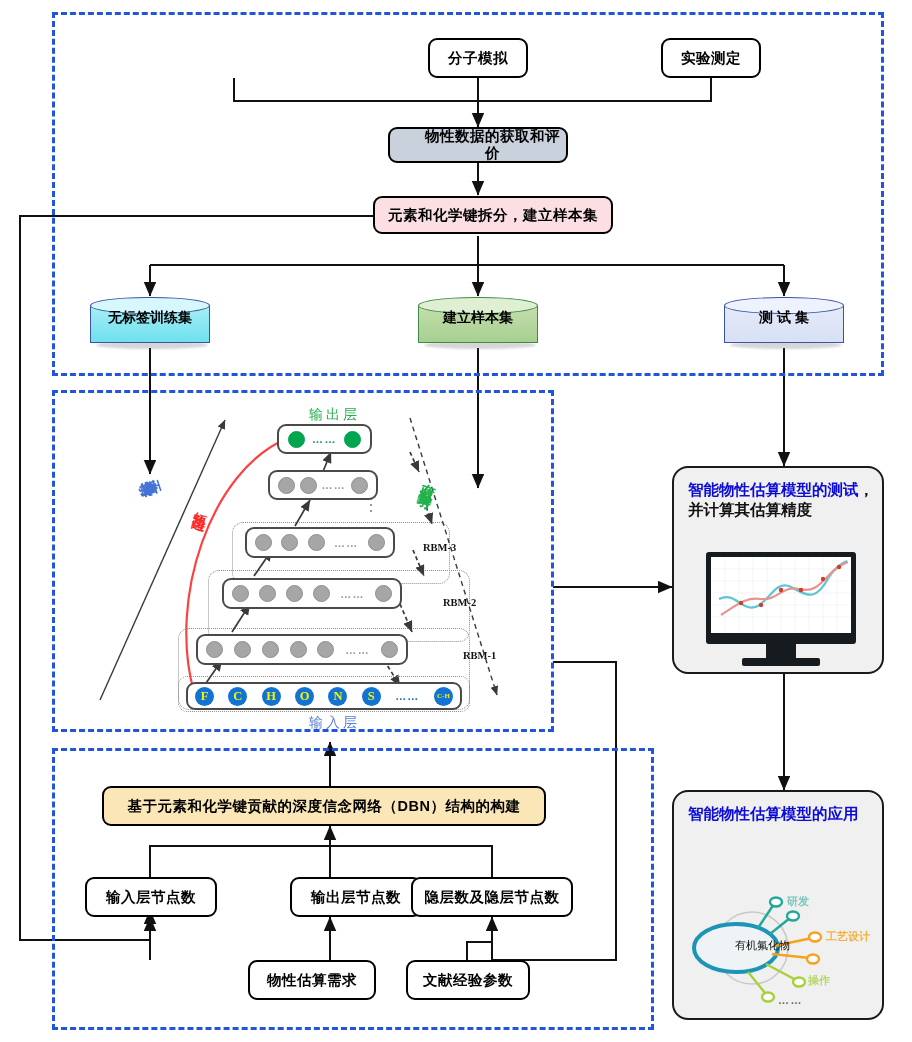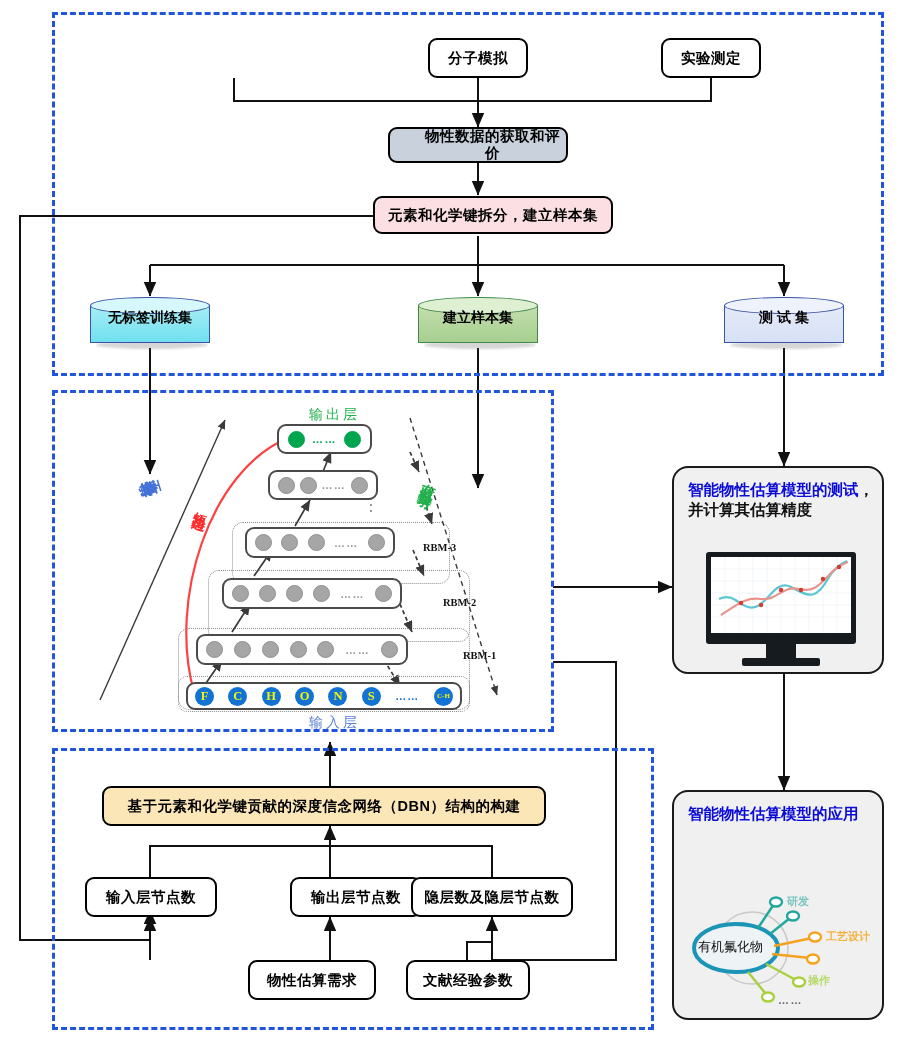--- a/index.html
+++ b/index.html
@@ -330,20 +330,20 @@
       </g>
       <g fill="#fff" stroke-width="2.4">
         <ellipse cx="102" cy="36" rx="6" ry="4.5" stroke="#21a79b"></ellipse>
         <ellipse cx="119" cy="50" rx="6" ry="4.5" stroke="#21a79b"></ellipse>
         <ellipse cx="141" cy="71" rx="6" ry="4.5" stroke="#f5a21e"></ellipse>
         <ellipse cx="139" cy="93" rx="6" ry="4.5" stroke="#f5a21e"></ellipse>
         <ellipse cx="125" cy="116" rx="6" ry="4.5" stroke="#a8cf3c"></ellipse>
         <ellipse cx="94" cy="131" rx="6" ry="4.5" stroke="#a8cf3c"></ellipse>
       </g>
     </svg>
-    <div style="position:absolute;left:24px;top:146px;width:92px;text-align:left;font-size:13px;color:#111;font-weight:normal;">有机氟化物</div>
+    <div style="position:absolute;left:24px;top:146px;width:92px;text-align:right;font-size:11px;color:#111;font-weight:normal;">有机氟化物</div>
     <div class="lbl-small" style="left:113px;top:102px;color:#7fc7c0;">研发</div>
     <div class="lbl-small" style="left:152px;top:137px;color:#f5b13e;">工艺设计</div>
     <div class="lbl-small" style="left:134px;top:181px;color:#b6d96b;">操作</div>
     <div class="lbl-small" style="left:104px;top:202px;color:#6a6a6a;letter-spacing:1.5px;">……</div>
   </div>
 
 </div>
 
 </body></html>

